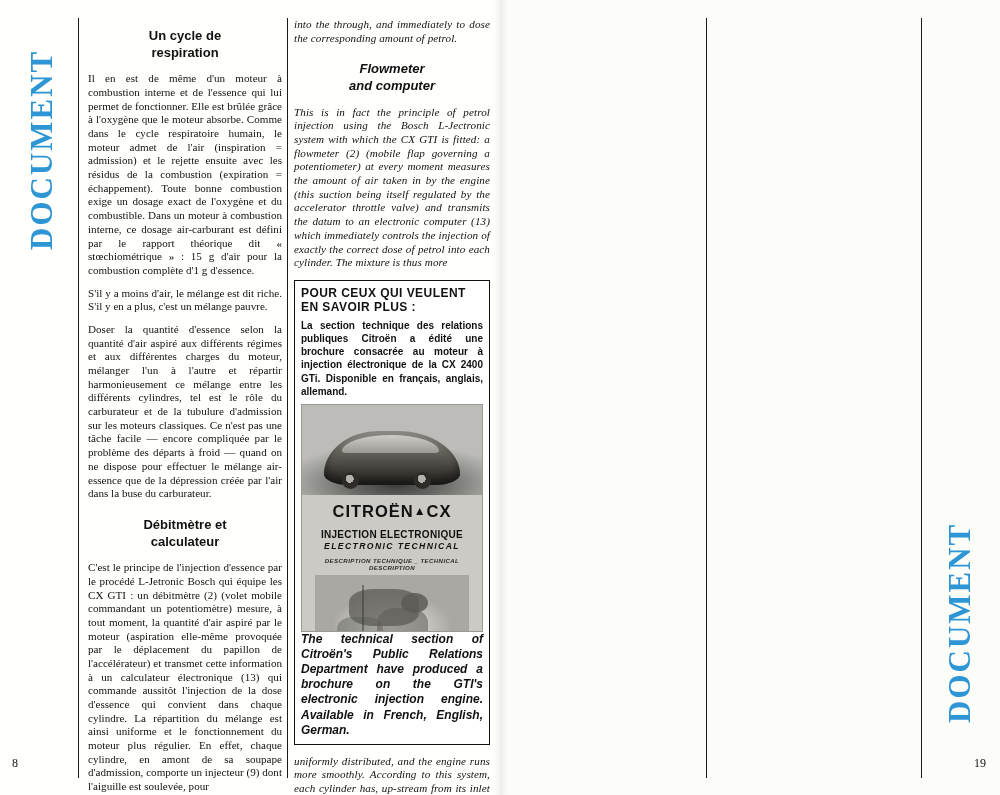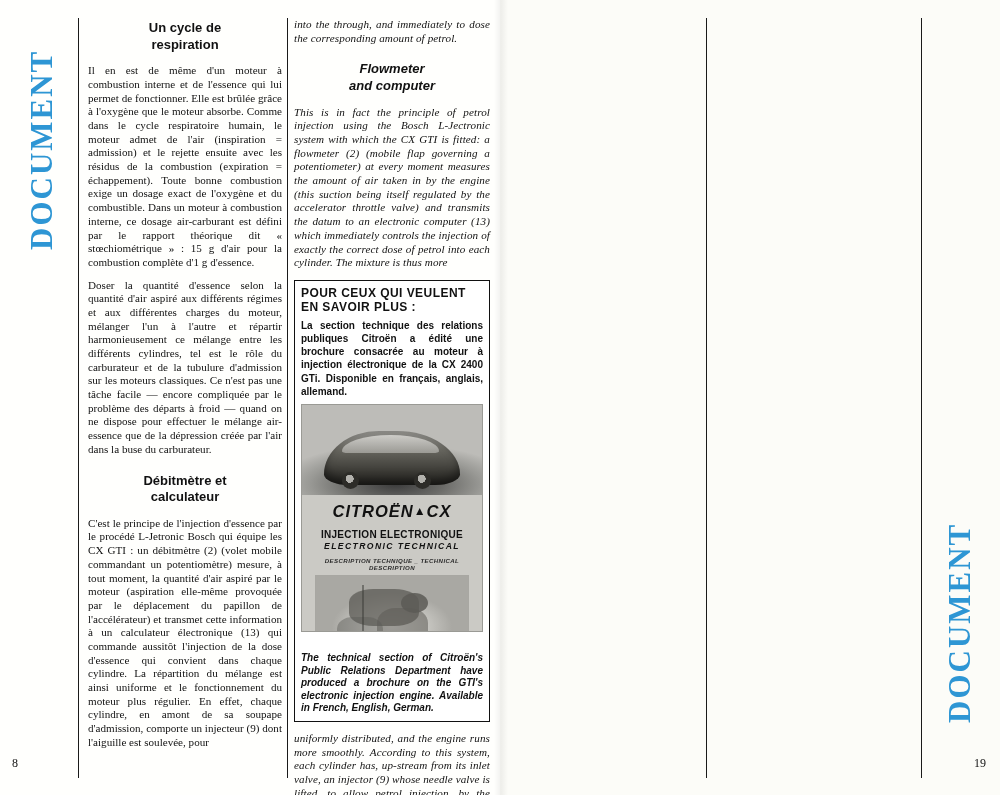--- a/index.html
+++ b/index.html
@@ -73,21 +73,21 @@
 
   h2.head {
     font-family:"Liberation Sans", sans-serif;
     font-weight:700;
     font-size:13px;
     line-height:1.28;
     text-align:center;
     margin:16px 0 11px 0;
   }
   h2.head.en { font-style:italic; }
-  h2.head.first { margin-top:2px; }
+  h2.head.first { margin-top:10px; }
 
   
   .infobox {
     border:1.6px solid #111;
     padding:5px 6px 6px 6px;
     margin:10px 0 10px 0;
     background:#fff;
   }
   .infobox .ib-title {
     font-family:"Liberation Sans", sans-serif;
@@ -101,24 +101,24 @@
     font-weight:700;
     font-size:10px;
     line-height:1.32;
     text-align:justify;
     margin-bottom:6px;
   }
   .infobox .ib-caption {
     font-family:"Liberation Sans", sans-serif;
     font-weight:700;
     font-style:italic;
-    font-size:10px;
+    font-size:12px;
     line-height:1.26;
     text-align:justify;
-    margin-top:20px;
+    margin-top:0;
   }
 
   
   .brochure {
     position:relative;
     width:100%;
     height:228px;
     background:#d3d2cd;
     overflow:hidden;
     border:1px solid #9a9a95;
@@ -145,21 +145,21 @@
     background:radial-gradient(circle at 45% 40%,#b3b2ad 0 28%,#2d2c28 30% 100%); }
   .brochure .wheel.w1{ left:22%; } .brochure .wheel.w2{ left:62%; }
 
   .brochure .cover-body {
     position:absolute; left:0; right:0; top:90px; bottom:0;
     background:#cbcac5; padding:5px 7px 0 7px;
   }
   .brand {
     font-family:"Liberation Sans", sans-serif;
     font-weight:700; font-size:16.5px; letter-spacing:1px;
-    text-align:center; color:#111; margin-top:2px;font-style:italic;
+    text-align:center; color:#111; margin-top:2px;
   }
   .brand .chev { font-size:12px; vertical-align:2px; }
   .sub1 {
     font-family:"Liberation Sans", sans-serif; font-weight:700;
     font-size:10px; text-align:center; letter-spacing:.3px; margin-top:8px; color:#111;
   }
   .sub2 {
     font-family:"Liberation Sans", sans-serif; font-weight:700; font-style:italic;
     font-size:8.6px; text-align:center; letter-spacing:1.4px; margin-top:1px; color:#111;
   }
@@ -192,20 +192,21 @@
 
   <div class="spread-half left-half">
 
     <div class="vbanner vbanner-left">DOCUMENT</div>
     <div class="rule-v" style="left:78px;"></div>
     <div class="rule-v" style="left:287px;"></div>
 
     <div class="col col-1 fr">
       <h2 class="head first">Un cycle de<br>respiration</h2>
       <p>Il en est de même d'un moteur à combustion interne et de l'essence qui lui permet de fonctionner. Elle est brûlée grâce à l'oxygène que le moteur absorbe. Comme dans le cycle respiratoire humain, le moteur admet de l'air (inspiration = admission) et le rejette ensuite avec les résidus de la combustion (expiration = échappement). Toute bonne combustion exige un dosage exact de l'oxygène et du combustible. Dans un moteur à combustion interne, ce dosage air-carburant est défini par le rapport théorique dit « stœchiométrique » : 15 g d'air pour la combustion complète d'1 g d'essence.</p>
+      <p>S'il y a moins d'air, le mélange est dit riche. S'il y en a plus, c'est un mélange pauvre.</p>
       <p>Doser la quantité d'essence selon la quantité d'air aspiré aux différents régimes et aux différentes charges du moteur, mélanger l'un à l'autre et répartir harmonieusement ce mélange entre les différents cylindres, tel est le rôle du carburateur et de la tubulure d'admission sur les moteurs classiques. Ce n'est pas une tâche facile — encore compliquée par le problème des départs à froid — quand on ne dispose pour effectuer le mélange air-essence que de la dépression créée par l'air dans la buse du carburateur.</p>
       <h2 class="head">Débitmètre et<br>calculateur</h2>
       <p>C'est le principe de l'injection d'essence par le procédé L-Jetronic Bosch qui équipe les CX GTI : un débitmètre (2) (volet mobile commandant un potentiomètre) mesure, à tout moment, la quantité d'air aspiré par le moteur (aspiration elle-même provoquée par le déplacement du papillon de l'accélérateur) et transmet cette information à un calculateur électronique (13) qui commande aussitôt l'injection de la dose d'essence qui convient dans chaque cylindre. La répartition du mélange est ainsi uniforme et le fonctionnement du moteur plus régulier. En effet, chaque cylindre, en amont de sa soupape d'admission, comporte un injecteur (9) dont l'aiguille est soulevée, pour</p>
     </div>
 
     <div class="col col-2 en">
       <p>into the through, and immediately to dose the corresponding amount of petrol.</p>
       <h2 class="head en">Flowmeter<br>and computer</h2>
       <p>This is in fact the principle of petrol injection using the Bosch L-Jectronic system with which the CX GTI is fitted: a flowmeter (2) (mobile flap governing a potentiometer) at every moment measures the amount of air taken in by the engine (this suction being itself regulated by the accelerator throttle valve) and transmits the datum to an electronic computer (13) which immediately controls the injection of exactly the correct dose of petrol into each cylinder. The mixture is thus more</p>
 

